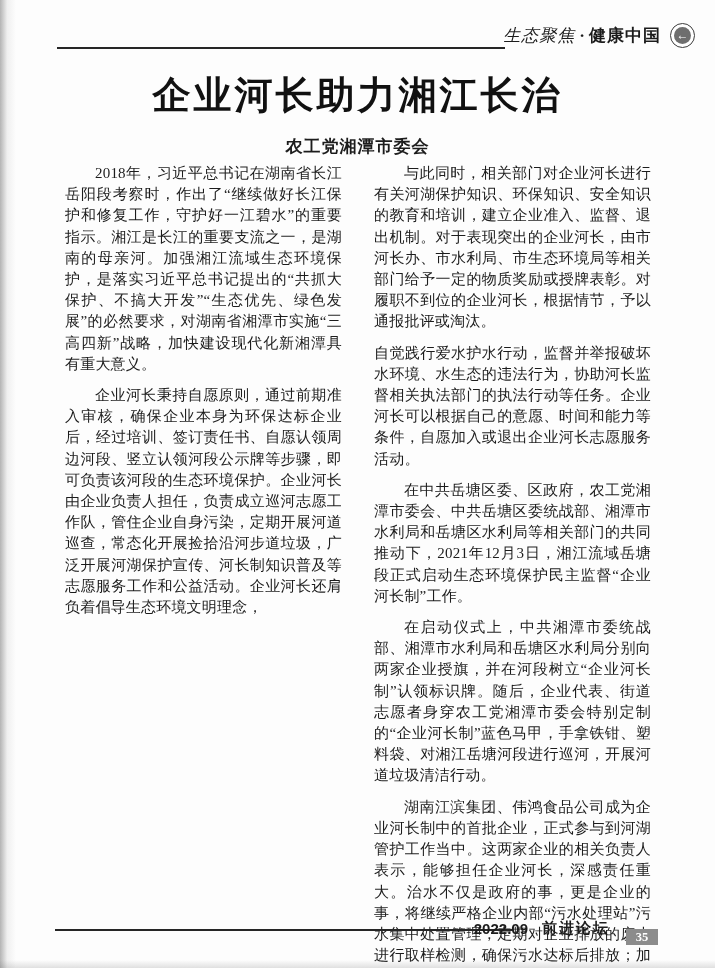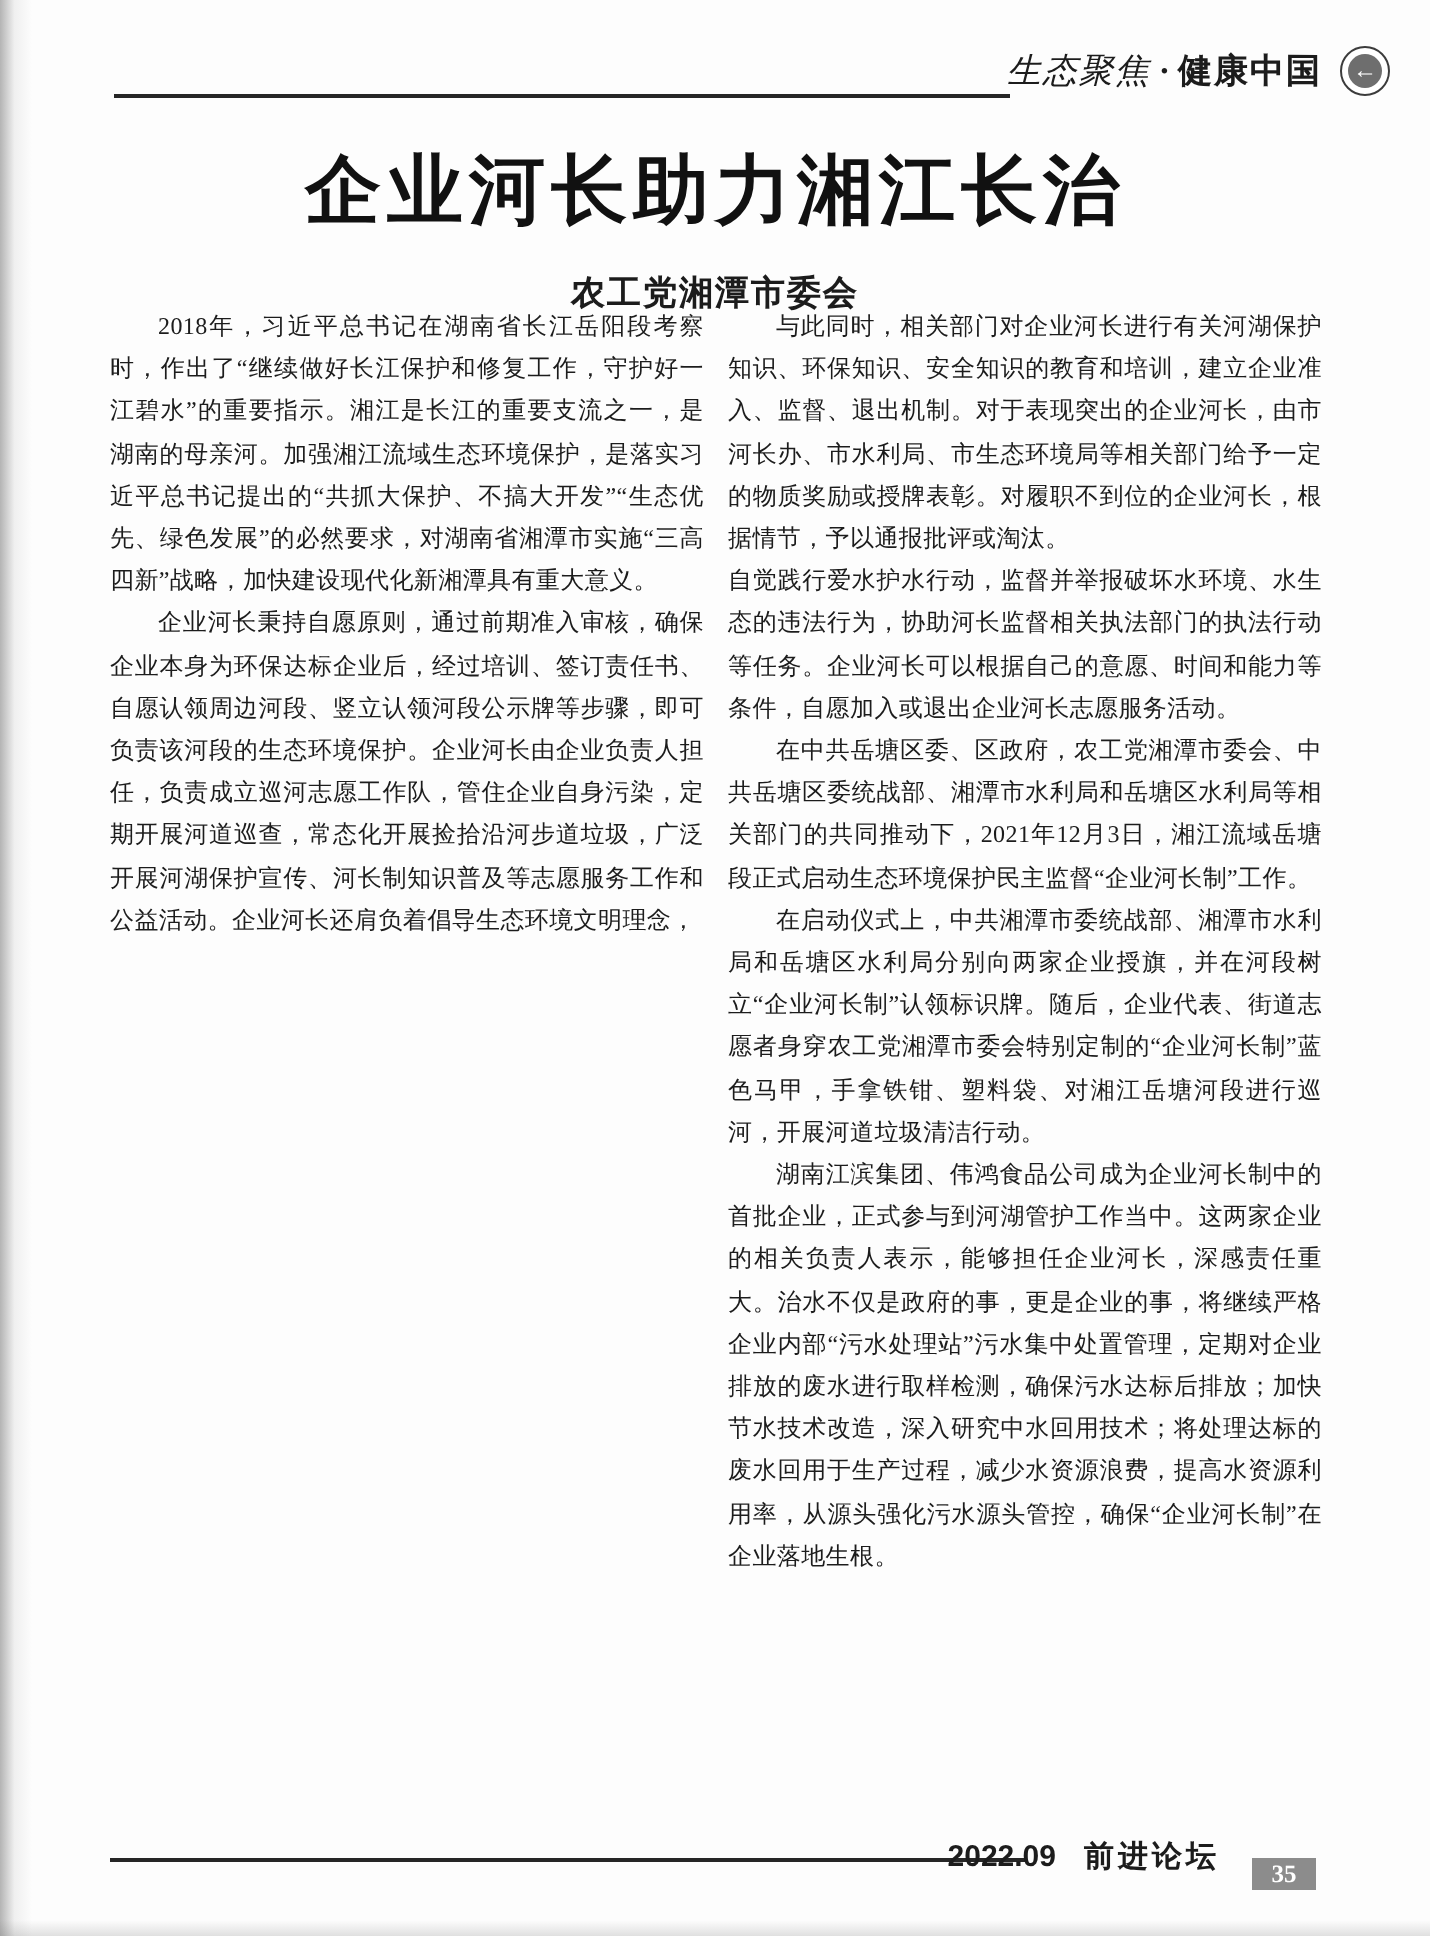--- a/index.html
+++ b/index.html
@@ -62,22 +62,22 @@
     font-family:"Liberation Sans", sans-serif;
     font-weight:700; font-size:17px; letter-spacing:1px;margin-top:16px;
   }
   
   .columns {
     position:absolute; left:55px; top:153px; width:606px;
     display:flex; gap:12px;
   }
   .column { width:297px; }
   .para {
-    margin:0;
-    font-size:12px;
+    margin:10px;
+    font-size:15px;
     line-height:21.2px;
     text-align:justify;
     letter-spacing:0.2px;
   }
   .para.indent { text-indent:2em; }
   
   .footer-rule {
     position:absolute; left:55px; top:929px;
     width:458px; height:1.5px; background:#262626;
   }

